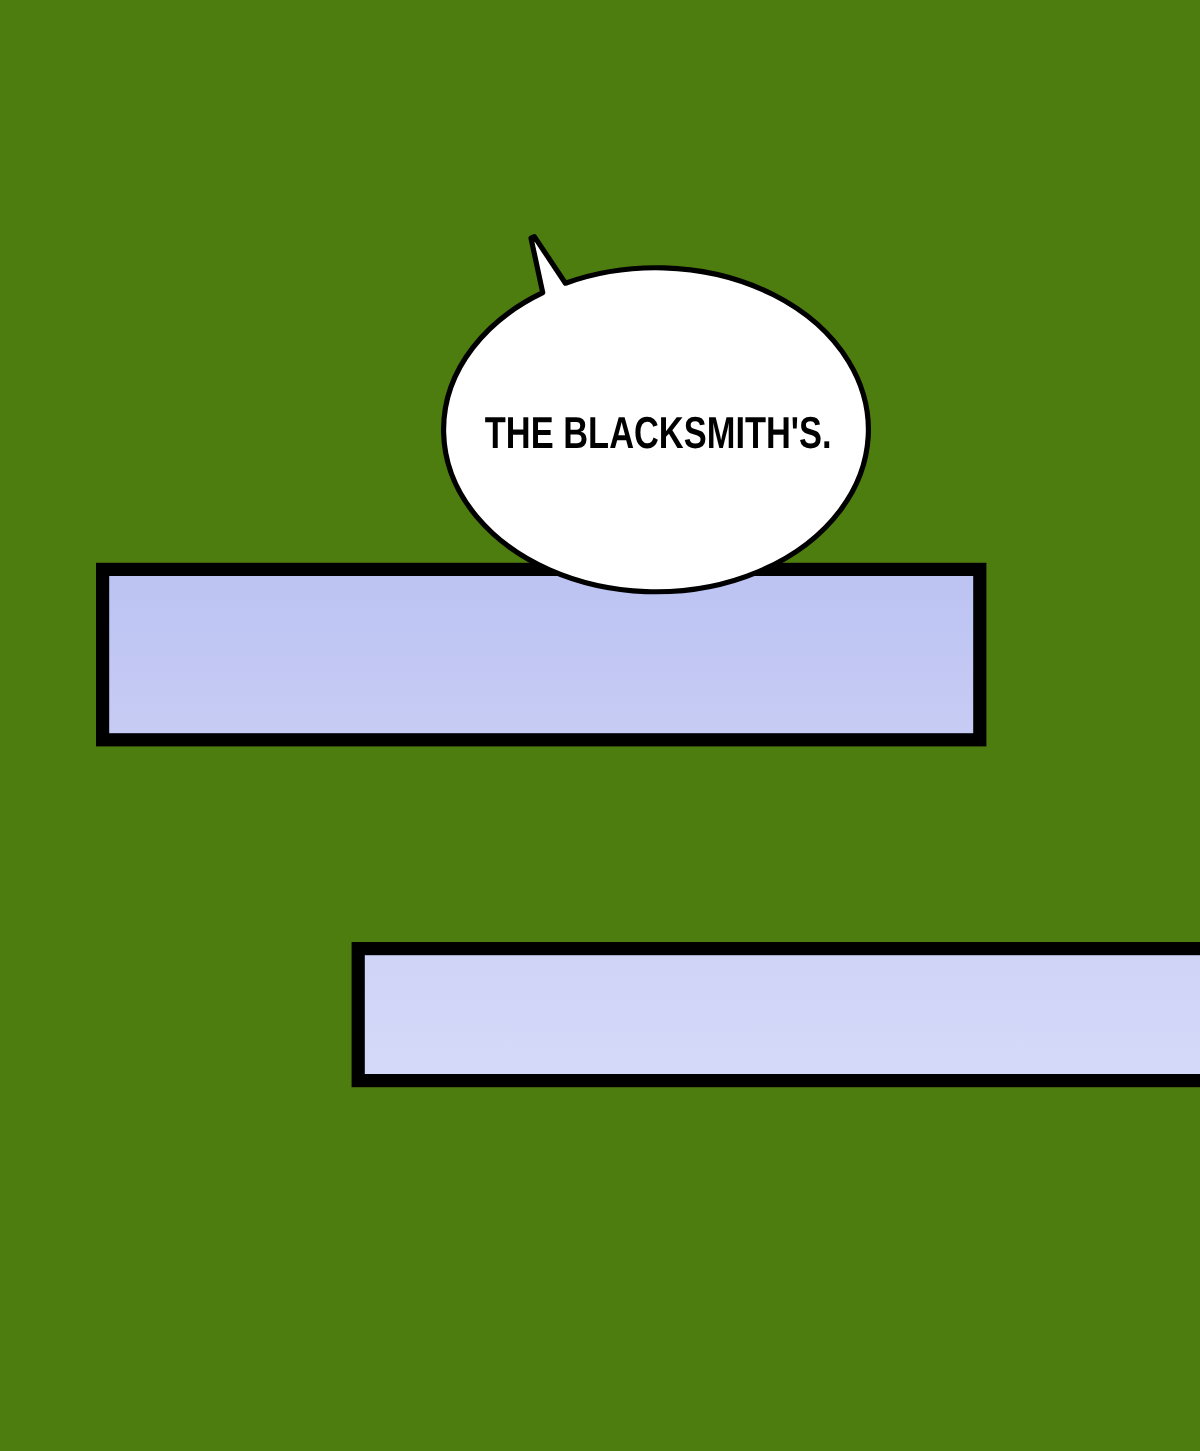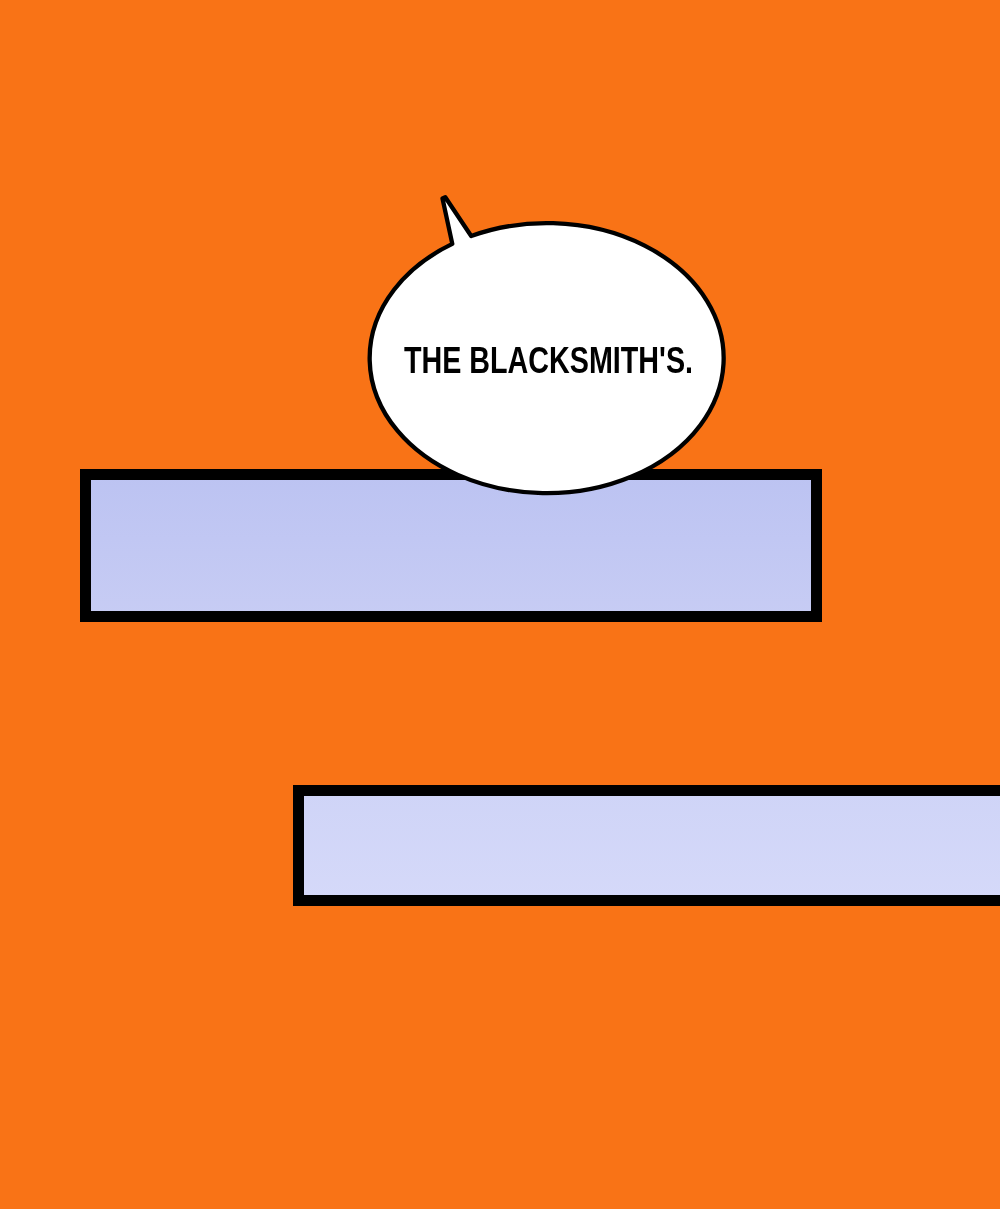--- a/index.html
+++ b/index.html
@@ -1,16 +1,16 @@
 <!DOCTYPE html>
 <html><head>
 <meta charset="utf-8">
 <style>
   html,body{margin:0;padding:0;background:#ffffff;}
-  .page{position:relative;width:1000px;height:1209px;overflow:hidden;background:#f97316;}
+  .page{position:relative;width:1000px;height:1209px;overflow:hidden;background:#4d7c0f;}
   svg{position:absolute;left:0;top:0;}
   text{font-family:"Liberation Sans",sans-serif;font-weight:bold;}
 </style>
 </head>
 <body>
 <div class="page">
 <svg width="1000" height="1209" viewBox="0 0 1000 1209">
   <defs>
     <linearGradient id="g1" x1="0" y1="0" x2="0" y2="1">
       <stop offset="0" stop-color="#bcc3f2"></stop>

